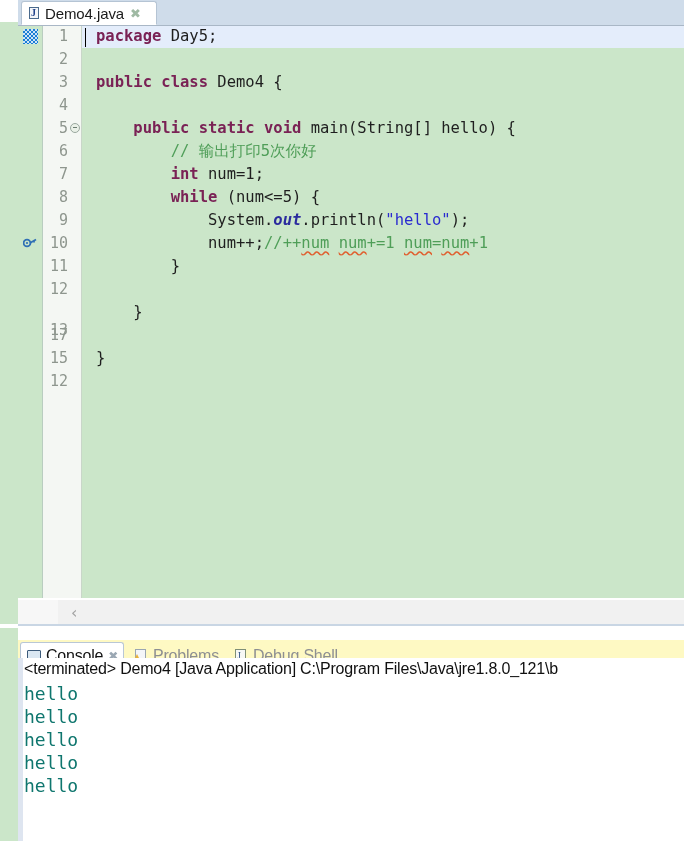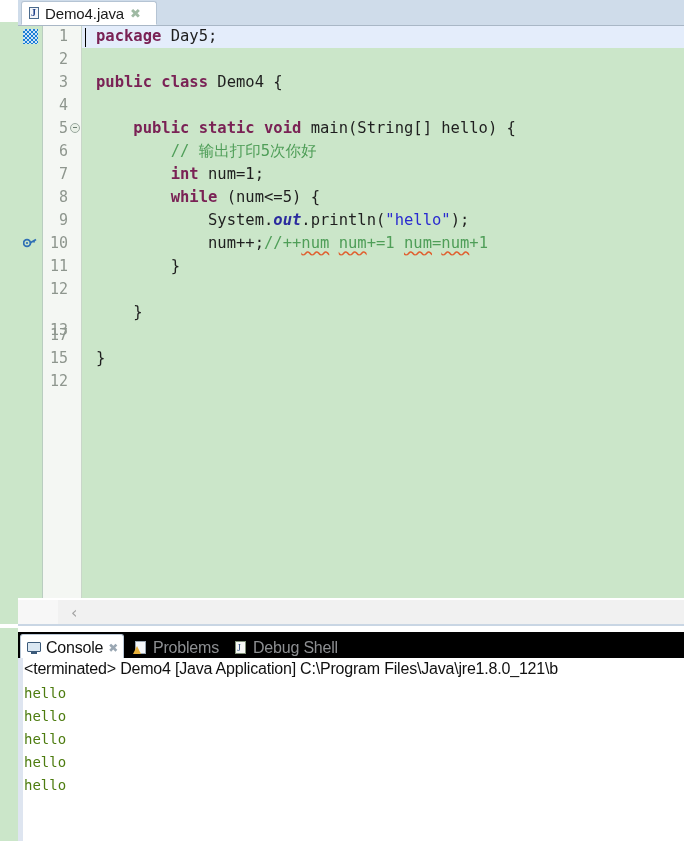--- a/index.html
+++ b/index.html
@@ -248,23 +248,23 @@
   .console-part {
     position: absolute;
     left: 18px;
     top: 628px;
     width: 666px;
     height: 213px;
     background: #ffffff;
   }
   .console-tabbar {
     position: absolute;
-    left: 0; top: 4px;
+    left: 0; top: 12px;
     width: 666px; height: 29px;
-    background: #000000;
+    background: #fef9c3;
     border-bottom: 1px solid #c6d2de;
   }
   .ctab {
     position: absolute;
     top: 2px;
     height: 27px;
     display: flex;
     align-items: center;
     padding: 0 5px;
     box-sizing: border-box;
@@ -370,22 +370,22 @@
     color: #101010;
     white-space: nowrap;
     overflow: hidden;
     letter-spacing: -0.2px;
   }
   .console-out {
     position: absolute;
     left: 6px; top: 24px;
     width: 660px;
     font-family: "DejaVu Sans Mono", monospace;
-    font-size: 14px;
-    color: #4d7c0f;
+    font-size: 18px;
+    color: #0f766e;
   }
   .console-out div {
     height: 23px;
     line-height: 23px;
     white-space: pre;
   }
 
   
   .part-divider {
     position: absolute;

